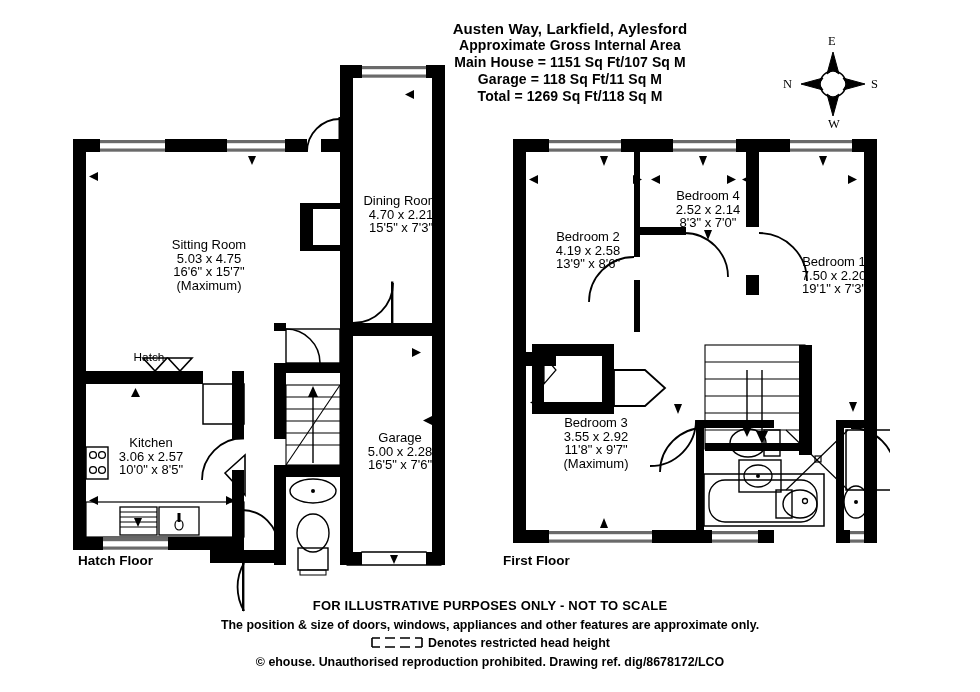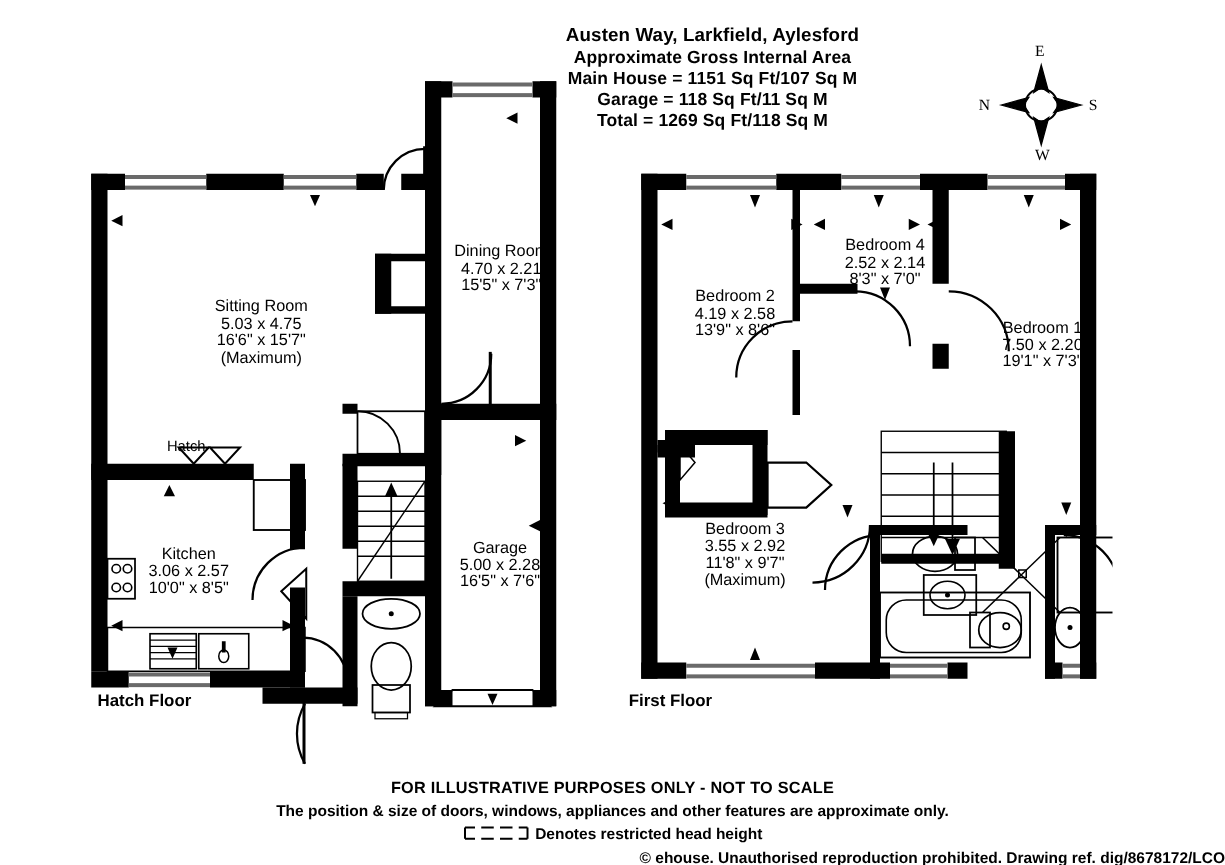--- a/index.html
+++ b/index.html
@@ -82,33 +82,31 @@
     position: absolute;
     left: 0;
     top: 598px;
     width: 980px;
     text-align: center;
   }
   .footer-bold {
     font-size: 13px;
     font-weight: bold;
     letter-spacing: 0.2px;
-    margin-top: 24px;
   }
   .footer-line {
     font-size: 12.4px;
     margin-top: 5px;
     font-weight: bold;
   }
   .footer-line.l3 {
     margin-top: 4px;
   }
   .footer-line.l4 {
     margin-top: 4px;
-    text-align: right;
   }
   .dash-symbol {
     display: inline-block;
     vertical-align: middle;
     margin-right: 4px;
     position: relative;
     top: -1px;
   }
   svg { display: block; }
 </style>

